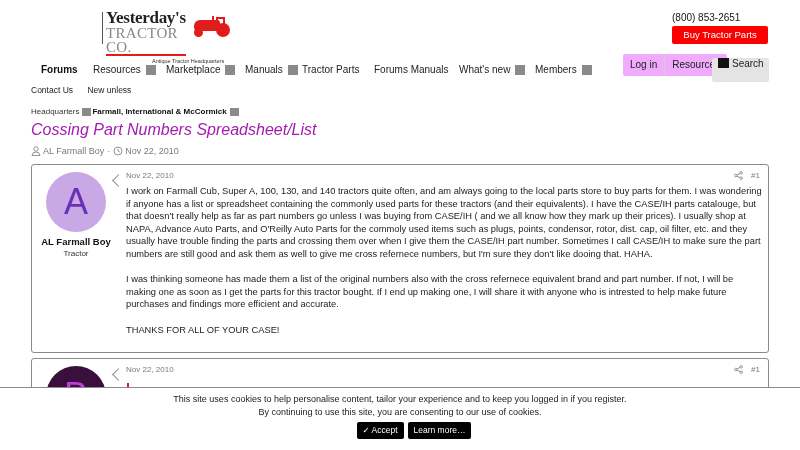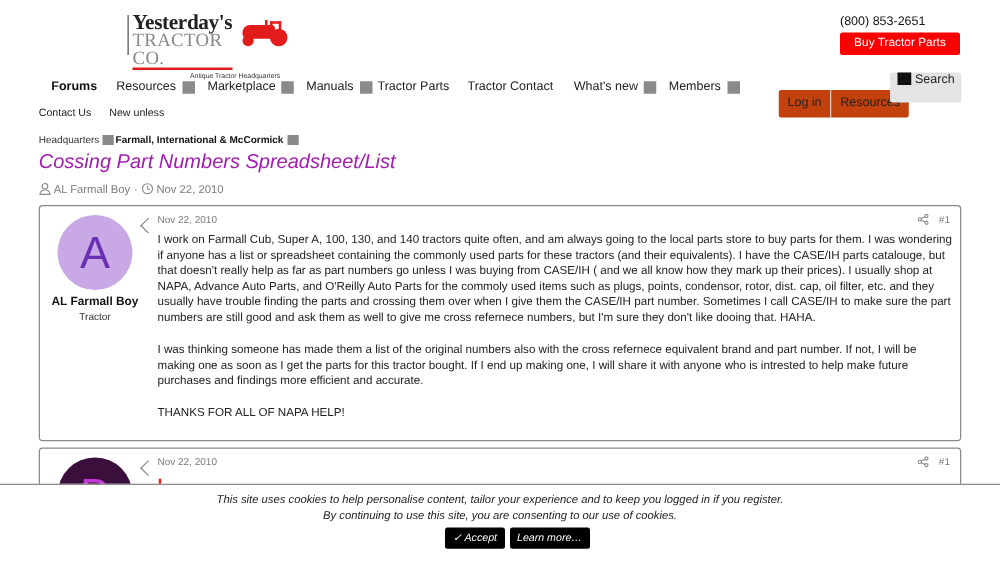--- a/index.html
+++ b/index.html
@@ -26,21 +26,21 @@
   .tractor .front { position: absolute; left: 2px; top: 12px; width: 9px; height: 9px; background: #e21b1b; border-radius: 50%; }
 
   .phone { position: absolute; left: 672px; top: 12px; font-size: 10px; color: #141414; }
   .buy-btn { position: absolute; left: 672px; top: 26px; width: 96px; height: 18px; background: #fa0000; color: #fff; font-size: 9.5px; line-height: 18px; text-align: center; border-radius: 2px; }
 
   
   .nav { position: absolute; left: 0; top: 56px; width: 800px; height: 28px; }
   .nav-item { position: absolute; top: 8px; font-size: 10px; color: #222; white-space: nowrap; display: flex; align-items: flex-end; }
   .nav-item.active { font-weight: bold; color: #111; }
   .nav-item .sq { display: inline-block; width: 10px; height: 10px; background: #8a8a8a; margin-left: 5px; }
-  .auth-group { position: absolute; left: 623px; top: 72px; height: 22px; display: flex; background: #c2410c; border-radius: 2px; }
+  .auth-group { position: absolute; left: 623px; top: 54px; height: 22px; display: flex; background: #f0abfc; border-radius: 2px; }
   .auth-group .ab { font-size: 10px; color: #222; padding: 0 7px; line-height: 21px; }
   .auth-group .ab + .ab { border-left: 1px solid #cfcfcf; }
   .search-btn { position: absolute; left: 712px; top: 58px; width: 57px; height: 24px; background: #e4e4e4; border-radius: 2px; font-size: 10px; color: #222; display: flex; padding-left: 6px; }
   .search-btn .sq { width: 11px; height: 10px; background: #111; margin-right: 3px; }
 
   .subnav { position: absolute; left: 31px; top: 85px; font-size: 8.5px; color: #222; }
   .subnav span { margin-right: 12px; }
 
   
   .breadcrumb { position: absolute; left: 31px; top: 107px; font-size: 8px; color: #333; display: flex; align-items: center; }
@@ -61,21 +61,21 @@
   .usertitle { position: absolute; left: 0; top: 84px; width: 88px; text-align: center; font-size: 8px; color: #333; }
   .arrow { position: absolute; left: 82px; top: 11px; width: 9px; height: 9px; border-left: 1px solid #888; border-bottom: 1px solid #888; transform: rotate(45deg); background: #fff; }
   .post-date { position: absolute; left: 94px; top: 6px; font-size: 8px; color: #7a7a7a; }
   .post-tools { position: absolute; right: 8px; top: 6px; font-size: 8px; color: #7a7a7a; display: flex; align-items: center; }
   .post-tools svg { margin-right: 8px; }
   .post-body { position: absolute; left: 94px; top: 20px; width: 636px; font-size: 9.3px; line-height: 12.6px; color: #222; }
   .post-body p { margin-bottom: 12.6px; }
   .red-mark { position: absolute; left: 95px; top: 24px; width: 2px; height: 9px; background: #e21b1b; }
 
   
-  .cookie { position: absolute; left: 0; top: 387px; width: 800px; height: 63px; background: #fff; border-top: 1px solid #8a8a8a; text-align: center; font-style: italic; }
+  .cookie { position: absolute; left: 0; top: 387px; width: 800px; height: 63px; background: #fff; border-top: 1px solid #8a8a8a; text-align: center; }
   .cookie .t1 { font-size: 9px; color: #222; margin-top: 6px; }
   .cookie .t2 { font-size: 9px; color: #222; margin-top: 3px; }
   .cookie .btns { display: flex; justify-content: center; gap: 4px; margin-top: 5px; padding-left: 28px; }
   .cookie .btn { background: #000; color: #fff; font-size: 8.5px; height: 17px; line-height: 17px; padding: 0 6px; border-radius: 2px; }
 </style>
 </head>
 <body>
 
 <div class="header">
   <div class="logo-divider"></div>
@@ -108,21 +108,21 @@
       <span class="sq"></span>
     </div>
   <div class="nav-item" style="left:245px">
       <span>Manuals</span>
       <span class="sq"></span>
     </div>
   <div class="nav-item" style="left:302px">
       <span>Tractor Parts</span>
     </div>
   <div class="nav-item" style="left:374px">
-      <span>Tractor Contact</span>
+      <span>Forums Manuals</span>
     </div>
   <div class="nav-item" style="left:459px">
       <span>What's new</span>
       <span class="sq"></span>
     </div>
   <div class="nav-item" style="left:535px">
       <span>Members</span>
       <span class="sq"></span>
     </div>
 </div>
@@ -173,21 +173,21 @@
         <circle cx="8" cy="2" r="1.4" fill="none" stroke="#888"></circle>
         <circle cx="2" cy="5" r="1.4" fill="none" stroke="#888"></circle>
         <circle cx="8" cy="8" r="1.4" fill="none" stroke="#888"></circle>
         <path d="M3.2 4.3 L6.8 2.7 M3.2 5.7 L6.8 7.3" stroke="#888"></path>
       </svg>
     <span>#1</span>
   </div>
   <div class="post-body">
     <p>I work on Farmall Cub, Super A, 100, 130, and 140 tractors quite often, and am always going to the local parts store to buy parts for them. I was wondering if anyone has a list or spreadsheet containing the commonly used parts for these tractors (and their equivalents). I have the CASE/IH parts catalouge, but that doesn't really help as far as part numbers go unless I was buying from CASE/IH ( and we all know how they mark up their prices). I usually shop at NAPA, Advance Auto Parts, and O'Reilly Auto Parts for the commoly used items such as plugs, points, condensor, rotor, dist. cap, oil filter, etc. and they usually have trouble finding the parts and crossing them over when I give them the CASE/IH part number. Sometimes I call CASE/IH to make sure the part numbers are still good and ask them as well to give me cross refernece numbers, but I'm sure they don't like dooing that. HAHA.</p>
     <p>I was thinking someone has made them a list of the original numbers also with the cross refernece equivalent brand and part number. If not, I will be making one as soon as I get the parts for this tractor bought. If I end up making one, I will share it with anyone who is intrested to help make future purchases and findings more efficient and accurate.</p>
-    <p>THANKS FOR ALL OF NAPA HELP!</p>
+    <p>THANKS FOR ALL OF YOUR CASE!</p>
   </div>
 </div>
 
 <div class="post post2">
   <div class="avatar avatar2">
       <span>B</span>
     </div>
   <div class="arrow"></div>
   <div class="post-date">Nov 22, 2010</div>
   <div class="red-mark"></div>

